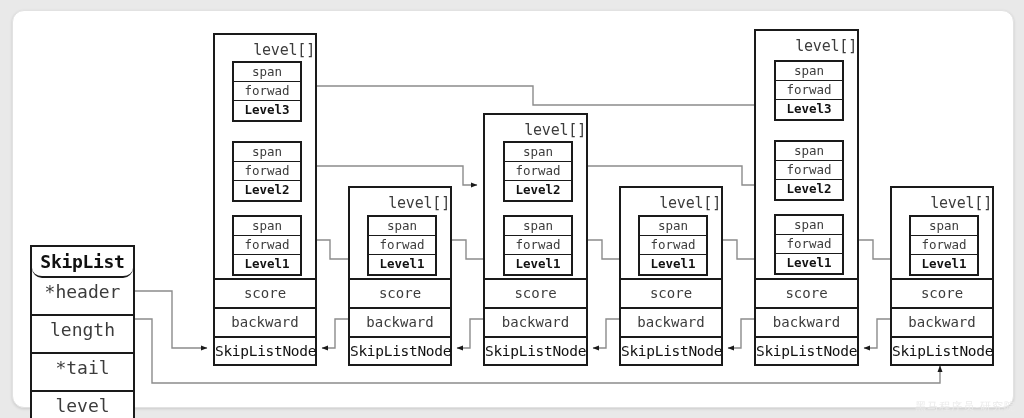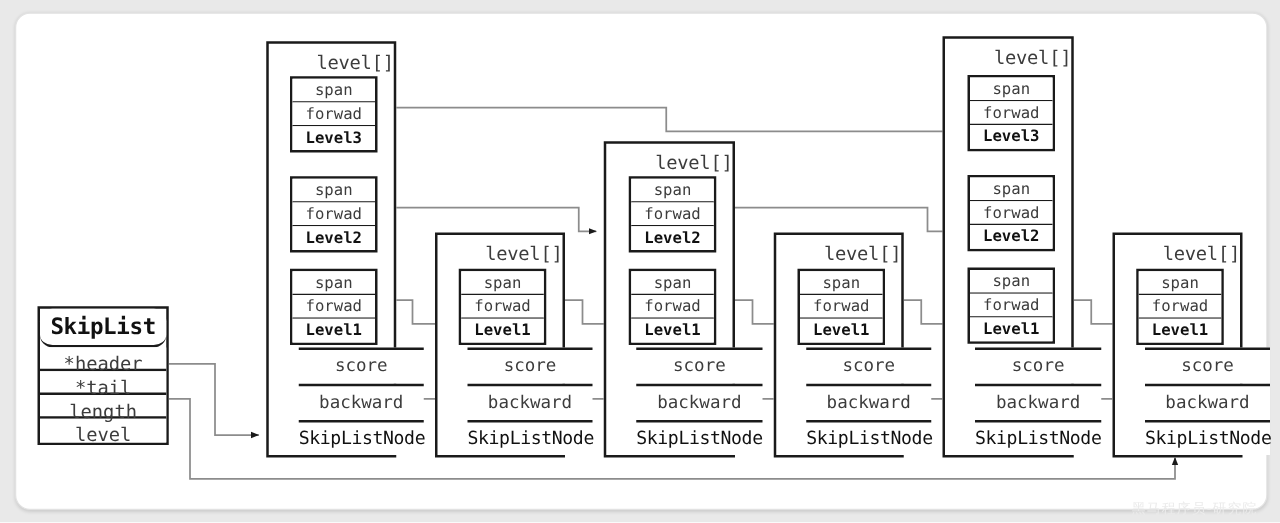--- a/index.html
+++ b/index.html
@@ -79,61 +79,60 @@
   .field {
     position: absolute;
     box-sizing: border-box;
     left: 0; width: 100%;
     border-top: 2.5px solid #1a1a1a;
     text-align: center;
     font-size: 14px;
     color: #3c3c3c;
     background: #fff;
     white-space: nowrap;
-    margin-left: 24px;
   }
   .field.bold {
     font-weight: normal;
     color: #111;
     font-size: 14.5px;
     letter-spacing: -0.3px;
   }
 
   
   #skiplist {
     position: absolute;
     box-sizing: border-box;
     border: 2.5px solid #1a1a1a;
     background: #ffffff;
   }
   .sl-row {
     box-sizing: border-box;
-    height: 19px;
+    height: 38px;
     line-height: 27px;
     text-align: center;
-    font-size: 15px;
+    font-size: 18px;
     color: #3c3c3c;
     border-bottom: 2.5px solid #1a1a1a;
     background: #fff;
     white-space: nowrap;
   }
   .sl-row.head {
     font-weight: bold;
     color: #111;
     font-size: 18px;
     height: 31px;
     line-height: 29px;
     letter-spacing: -0.3px;
     border-radius: 10px;
   }
   .sl-row.last { border-bottom: none; }
 
   #watermark {
     position: absolute;
-    right: 18px; bottom: 4px;
+    right: 8px; bottom: 4px;
     font-size: 11px;
     color: #ebebeb;
     font-family: Liberation Sans, sans-serif;
     letter-spacing: 1px;
     user-select: none;
   }
 </style>
 </head>
 <body>
 
@@ -174,22 +173,22 @@
         <path d="M483,319 L470,319 L470,348 L457,348" marker-end="url(#ah)"></path>
         <path d="M619,319 L606,319 L606,348 L593,348" marker-end="url(#ah)"></path>
         <path d="M754,319 L741,319 L741,348 L728,348" marker-end="url(#ah)"></path>
         <path d="M890,319 L877,319 L877,348 L864,348" marker-end="url(#ah)"></path>
       </g>
     </svg>
 
     <div id="skiplist" style="left:30px; top:245px; width:105px;">
       <div class="sl-row head">SkipList</div>
       <div class="sl-row">*header</div>
+      <div class="sl-row">length</div>
       <div class="sl-row">*tail</div>
-      <div class="sl-row">length</div>
       <div class="sl-row last">level</div>
     </div>
 
     <div class="node" style="left:213px; top:33px; width:104px; height:333px;">
       <div class="node-title">level[]</div>
 
       <div class="levelgroup" style="left:17px; top:26px; width:70px;">
         <div class="lvl-cell">span</div>
         <div class="lvl-cell">forwad</div>
         <div class="lvl-cell last">Level3</div>

